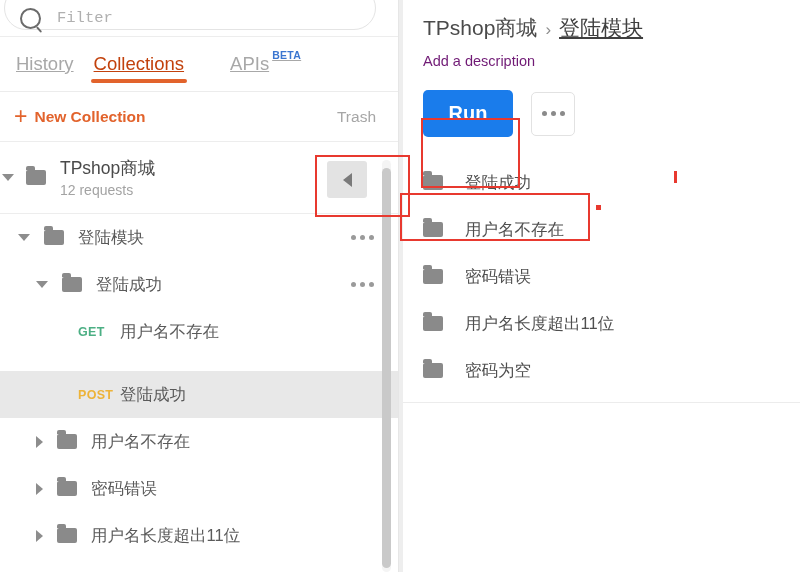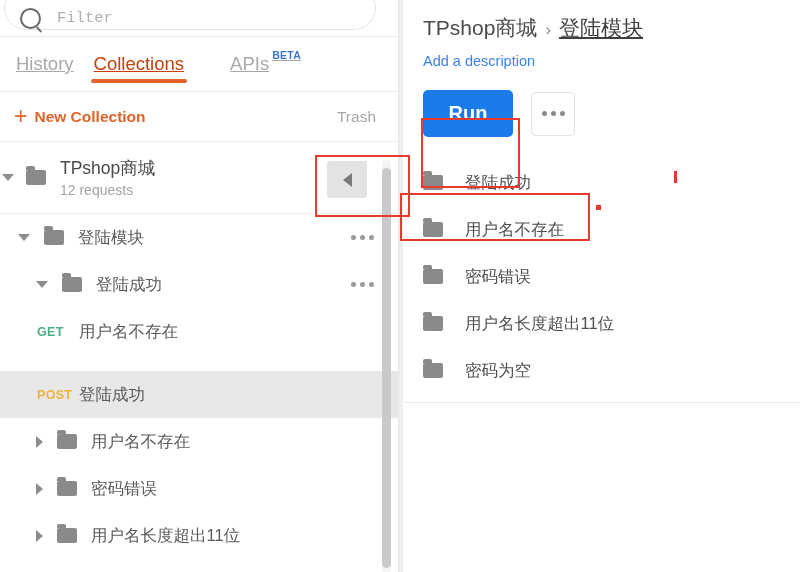--- a/index.html
+++ b/index.html
@@ -249,21 +249,21 @@
     letter-spacing: .3px;
     width: 42px;
     text-align: left;
     flex: 0 0 auto;
   }
   .method.get { color: #4caf84; }
   .method.post { color: #edb339; }
 
   .ind-1 { padding-left: 18px; }
   .ind-2 { padding-left: 36px; }
-  .ind-3 { padding-left: 37px; }
+  .ind-3 { padding-left: 78px; }
   .gap-a { width: 12px; flex: 0 0 auto; }
   .gap-b { width: 14px; flex: 0 0 auto; }
 
   
   .sb-track {
     position: absolute;
     right: 7px;
     top: 160px;
     width: 9px;
     height: 412px;
@@ -316,21 +316,21 @@
     color: #4a4a4a;
     display: flex;
     align-items: baseline;
     white-space: nowrap;
   }
   .crumb-sep { margin: 0 8px; color: #8d8d8d; font-size: 17px; }
   .crumb-cur { text-decoration: underline; color: #3f3f3f; cursor: pointer; }
   .desc {
     margin: 11px 0 0 24px;
     font-size: 14.5px;
-    color: #3b82f6;
+    color: #701a75;
     cursor: pointer;
     display: inline-block;
   }
   .action-row {
     margin: 20px 0 0 24px;
     display: flex;
     align-items: center;
     gap: 18px;
   }
   .run-btn {

